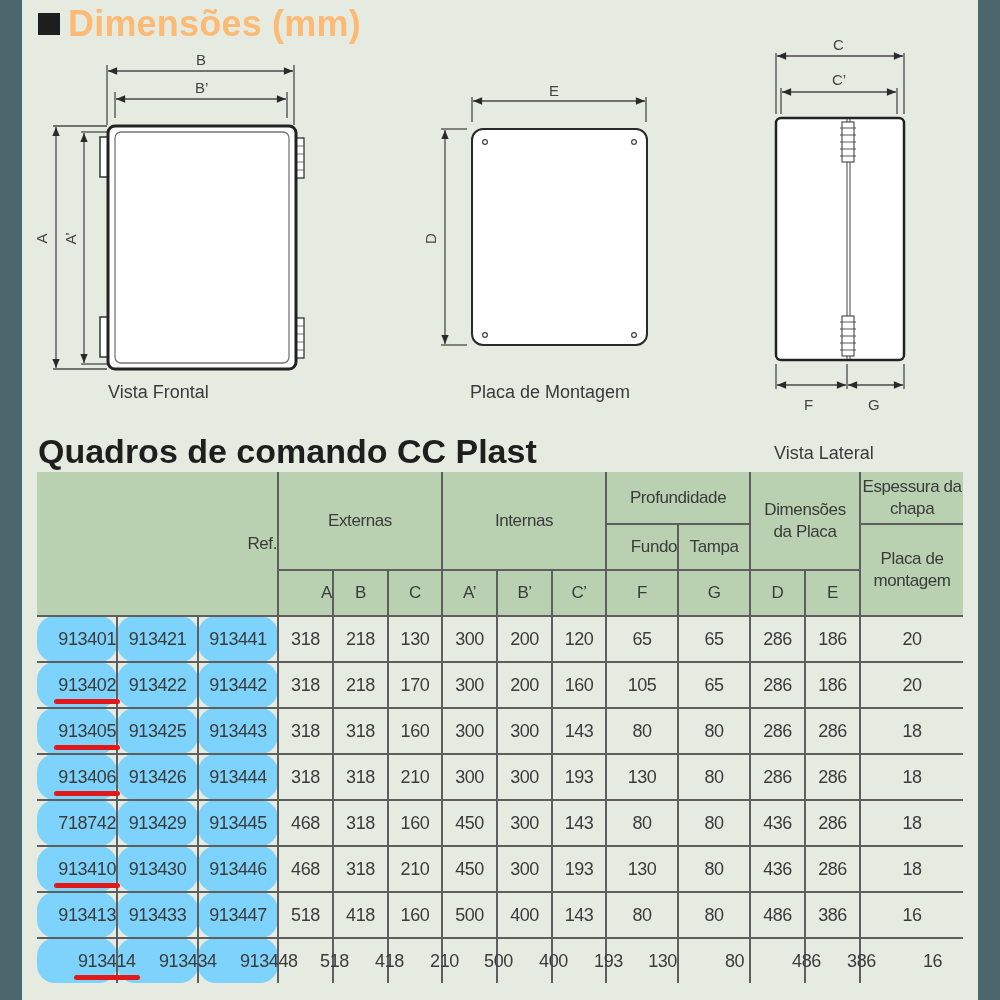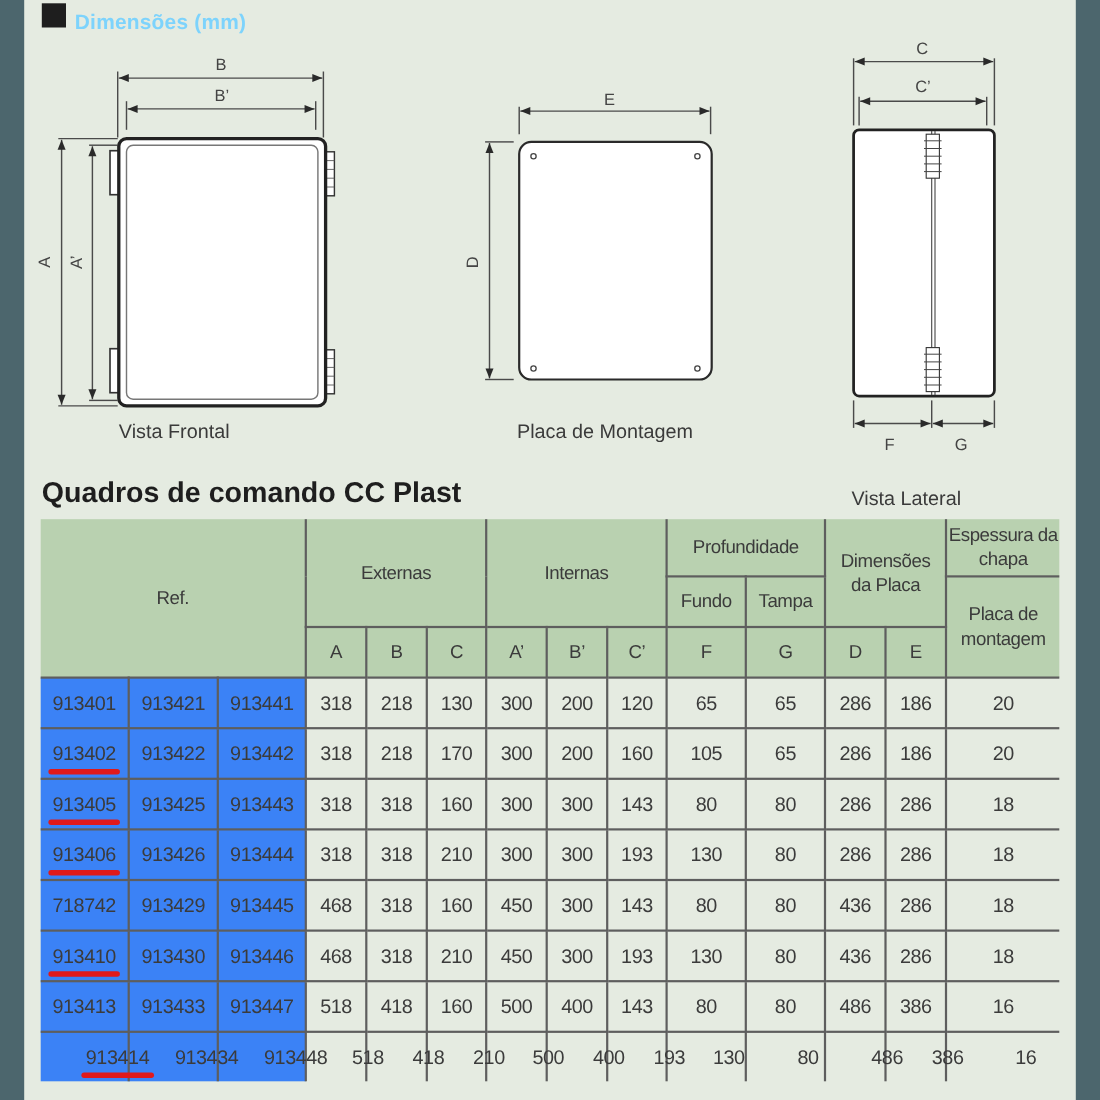--- a/index.html
+++ b/index.html
@@ -1,33 +1,33 @@
 <!DOCTYPE html>
 <html><head>
 <meta charset="utf-8">
 <style>
   html, body { margin:0; padding:0; }
   body { width:1000px; height:1000px; background:#4c666d; position:relative; overflow:hidden;
          font-family:"Liberation Sans", sans-serif; }
   .page { position:absolute; left:22px; top:0; width:956px; height:1000px; background:#e5ebe1; }
-  .title { position:absolute; left:38px; top:3px; font-size:19px; font-weight:bold; color:#7dd3fc; letter-spacing:0.2px; }
+  .title { position:absolute; left:38px; top:3px; font-size:36px; font-weight:bold; color:#fdba74; letter-spacing:0.2px; }
   .title .sq { display:inline-block; width:22px; height:22px; background:#1e1e1e; margin-right:8px; vertical-align:1px; }
   svg.draw { position:absolute; left:0; top:0; }
   .dlabel { position:absolute; font-size:15px; color:#444; }
   .caption { position:absolute; font-size:18px; color:#3a3a3a; }
-  .subtitle { position:absolute; left:38px; top:432px; font-size:26px; font-weight:bold; color:#1e1e1e; }
+  .subtitle { position:absolute; left:38px; top:432px; font-size:34px; font-weight:bold; color:#1e1e1e; }
   table.spec { position:absolute; left:37px; top:472px; border-collapse:collapse; table-layout:fixed; width:926px; }
   table.spec td, table.spec th { border:2px solid #5e5e5e; text-align:center; font-weight:normal;
        font-size:18px; color:#3b3b3b; padding:0; letter-spacing:-0.4px; }
   table.spec th { background:#b9d1b0; font-size:17px; line-height:22px; }
-  table.spec td.ref { background:#3b82f6; }
+  table.spec td.ref { background:#7dd3fc;border-radius:18px; }
   table.spec td.val { background:#e5ebe1; }
   table.spec tr.drow td { height:44px; }
   table.spec tr:first-child th { border-top:none; }
-  table.spec tr th:first-child, table.spec tr td:first-child { border-left:none; }
+  table.spec tr th:first-child, table.spec tr td:first-child { border-left:none;text-align:right; }
   table.spec tr th:last-child, table.spec tr td:last-child { border-right:none; }
   table.spec tr.last td { border-bottom:none;padding-left:41px; }
   .refwrap { position:relative; display:inline-block; }
   .hl::after { content:""; position:absolute; left:-4px; right:-4px; bottom:-8px; height:5px; border-radius:3px; background:#e0191b; }
 </style>
 </head>
 <body>
 
 <div class="page"></div>
 

